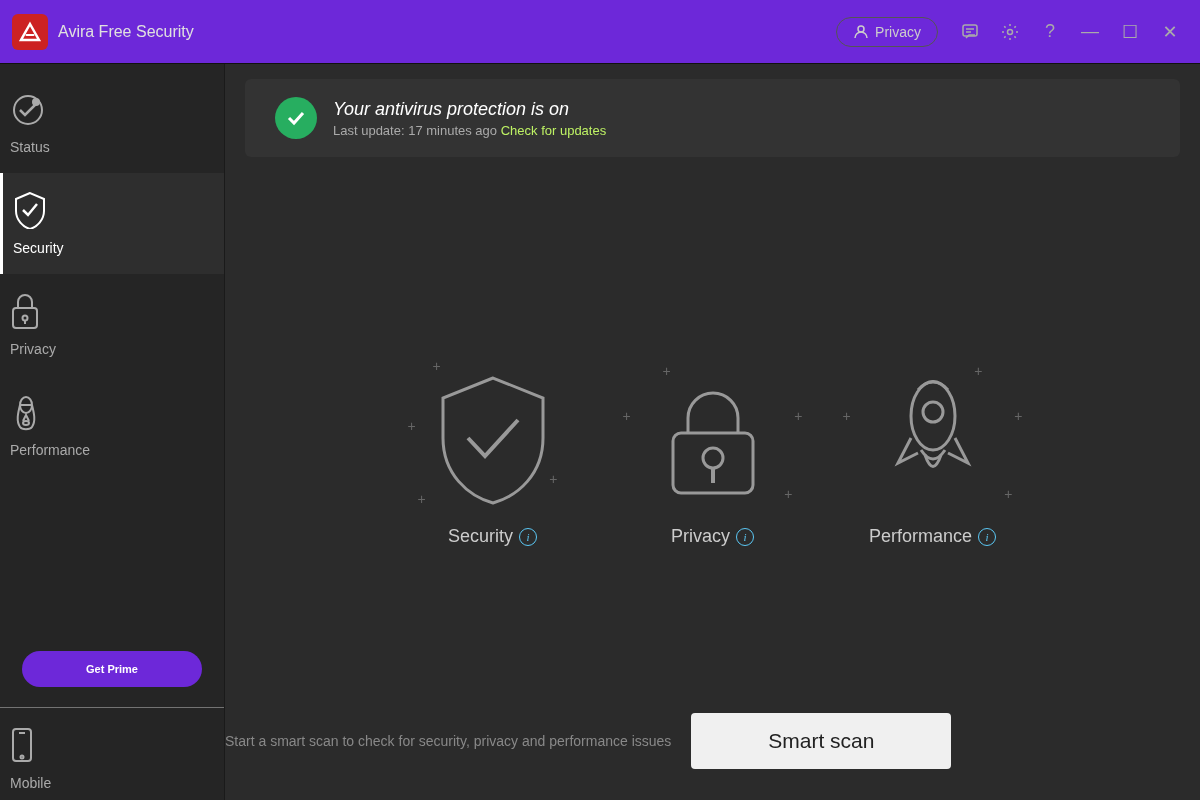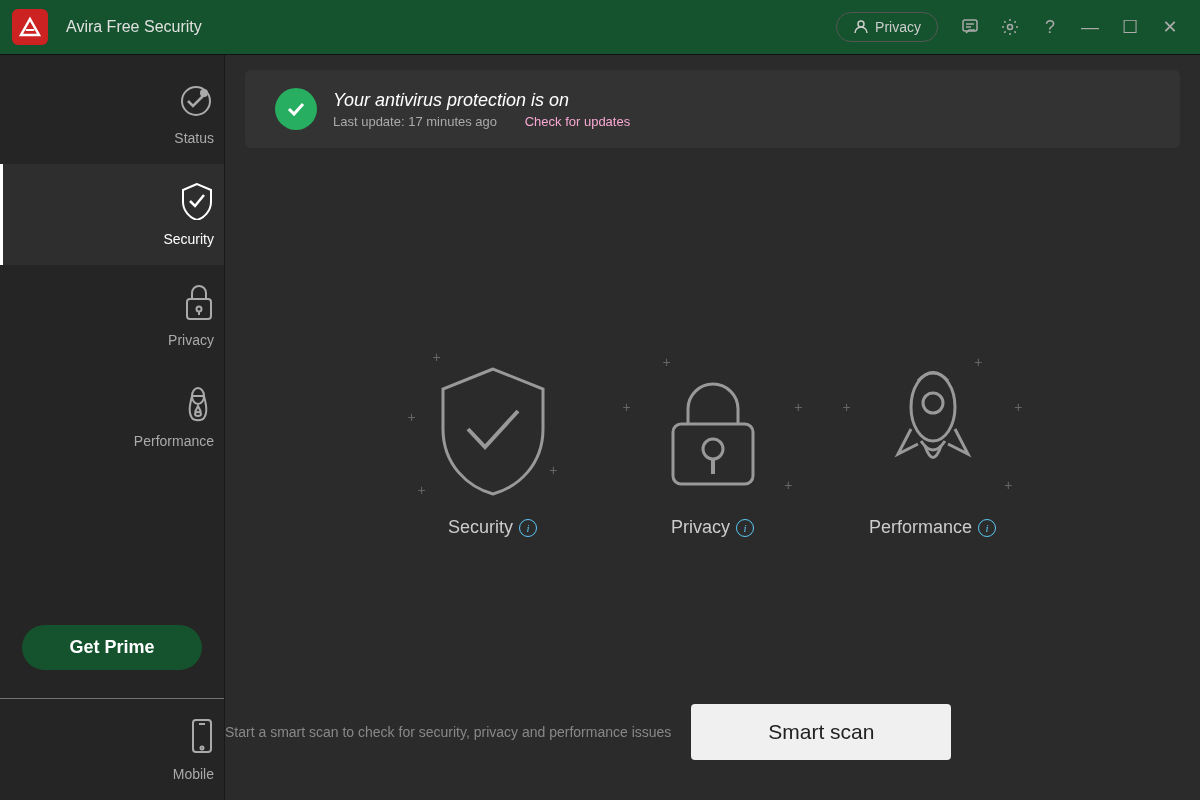--- a/index.html
+++ b/index.html
@@ -9,25 +9,24 @@
       background: #2b2b2b;
       font-family: 'Segoe UI', Arial, sans-serif;
       overflow: hidden;
       color: #fff;
     }
 
     
     .titlebar {
       display: flex;
       align-items: center;
-      background: #14532d;
-      height: 55px;
+      background: #6d28d9;
+      height: 64px;
       padding: 0 12px;
       border-bottom: 1px solid #111;
-      gap: 8px;
     }
     .titlebar-logo {
       width: 36px;
       height: 36px;
       background: #cc2222;
       border-radius: 6px;
       display: flex;
       align-items: center;
       justify-content: center;
       margin-right: 10px;
@@ -87,21 +86,21 @@
       flex-direction: column;
       align-items: center;
       padding-top: 10px;
       border-right: 1px solid #1a1a1a;
       flex-shrink: 0;
     }
     .sidebar-item {
       width: 100%;
       display: flex;
       flex-direction: column;
-      align-items: flex-end;
+      align-items: flex-start;
       padding: 18px 10px;
       cursor: pointer;
       position: relative;
       color: #aaa;
     }
     .sidebar-item.active {
       background: #2e2e2e;
       color: #fff;
     }
     .sidebar-item.active::left-border {
@@ -111,29 +110,29 @@
       font-size: 30px;
       margin-bottom: 6px;
       line-height: 1;
     }
     .sidebar-item-label {
       font-size: 14px;
       font-weight: 400;
     }
     .sidebar-spacer { flex: 1; }
     .get-prime-btn {
-      background: #14532d;
+      background: #6d28d9;
       color: white;
       border: none;
       border-radius: 25px;
       padding: 12px 30px;
-      font-size: 18px;
+      font-size: 11px;
       font-weight: bold;
       cursor: pointer;
-      margin-bottom: 28px;
+      margin-bottom: 20px;
       width: 180px;
     }
 
     
     .content {
       flex: 1;
       background: #2b2b2b;
       display: flex;
       flex-direction: column;
       padding: 0;
@@ -166,25 +165,25 @@
       font-weight: 500;
       color: #fff;
       font-style: italic;
     }
     .status-subtitle {
       font-size: 13px;
       color: #aaa;
       margin-top: 3px;
     }
     .check-updates-link {
-      color: #f9a8d4;
+      color: #bef264;
       text-decoration: none;
       cursor: pointer;
       font-size: 13px;
-      margin-left: 24px;
+      margin-left: 0;
     }
 
     
     .icons-section {
       display: flex;
       justify-content: center;
       align-items: center;
       gap: 80px;
       margin-top: 30px;
       padding: 20px;

